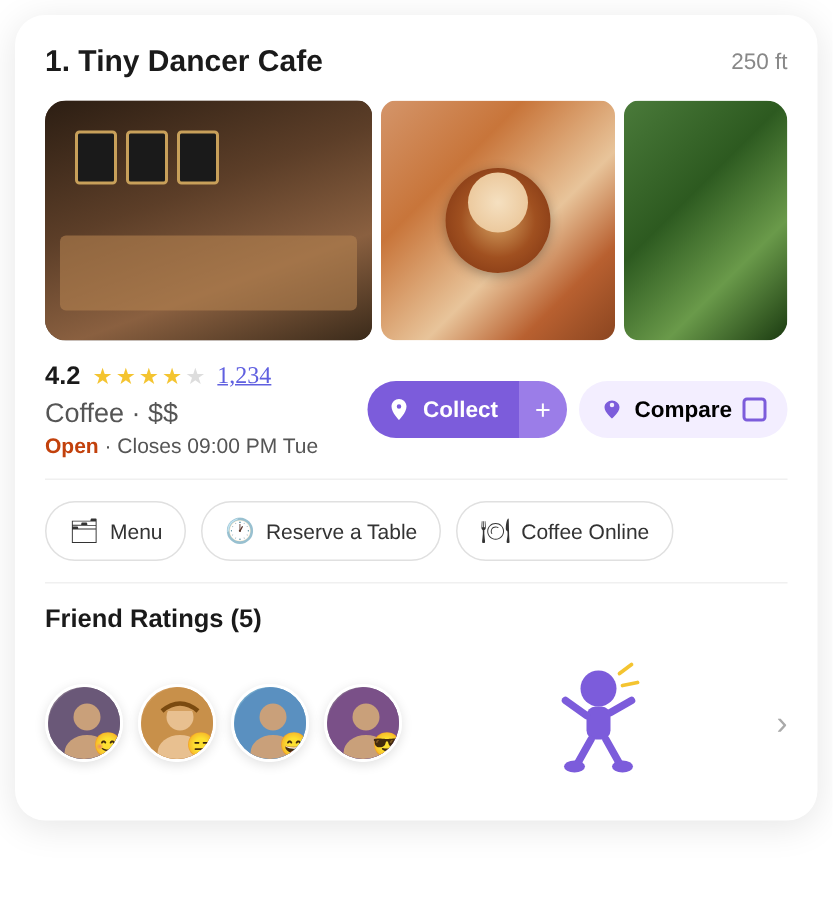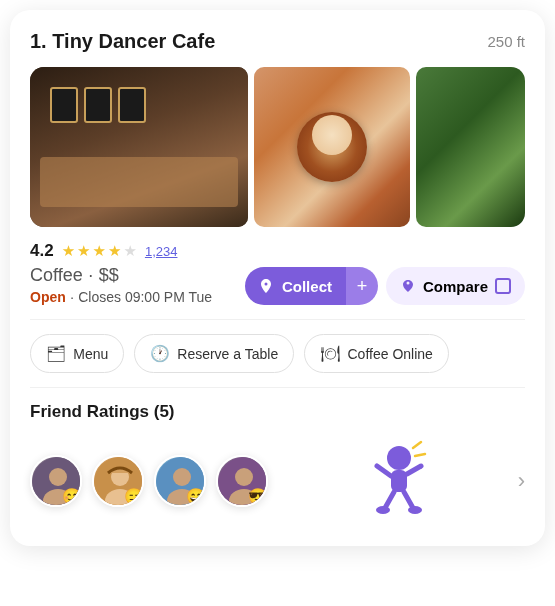--- a/index.html
+++ b/index.html
@@ -124,21 +124,21 @@
     .info-right {
       display: flex;
       gap: 8px;
     }
     .info-left {
       flex: 1;
     }
     .main-info-row {
       display: flex;
       justify-content: space-between;
-      align-items: flex-end;
+      align-items: center;
       margin-bottom: 10px;
       gap: 16px;
     }
     .rating-row {
       display: flex;
       align-items: center;
       gap: 8px;
       margin-bottom: 4px;
     }
     .rating-score {
@@ -149,24 +149,25 @@
     .stars {
       display: flex;
       gap: 2px;
     }
     .star {
       font-size: 15px;
     }
     .star.filled { color: #f4c430; }
     .star.empty { color: #ddd; }
     .review-count {
-      font-size: 13px;
+      font-size: 16px;
       color: #6060e0;
       text-decoration: underline;
       cursor: pointer;
+      font-family: Liberation Serif, serif;
     }
     .categories {
       font-size: 18px;
       color: #555;
       margin-bottom: 3px;
     }
     .status-row {
       font-size: 14px;
       color: #555;
     }

